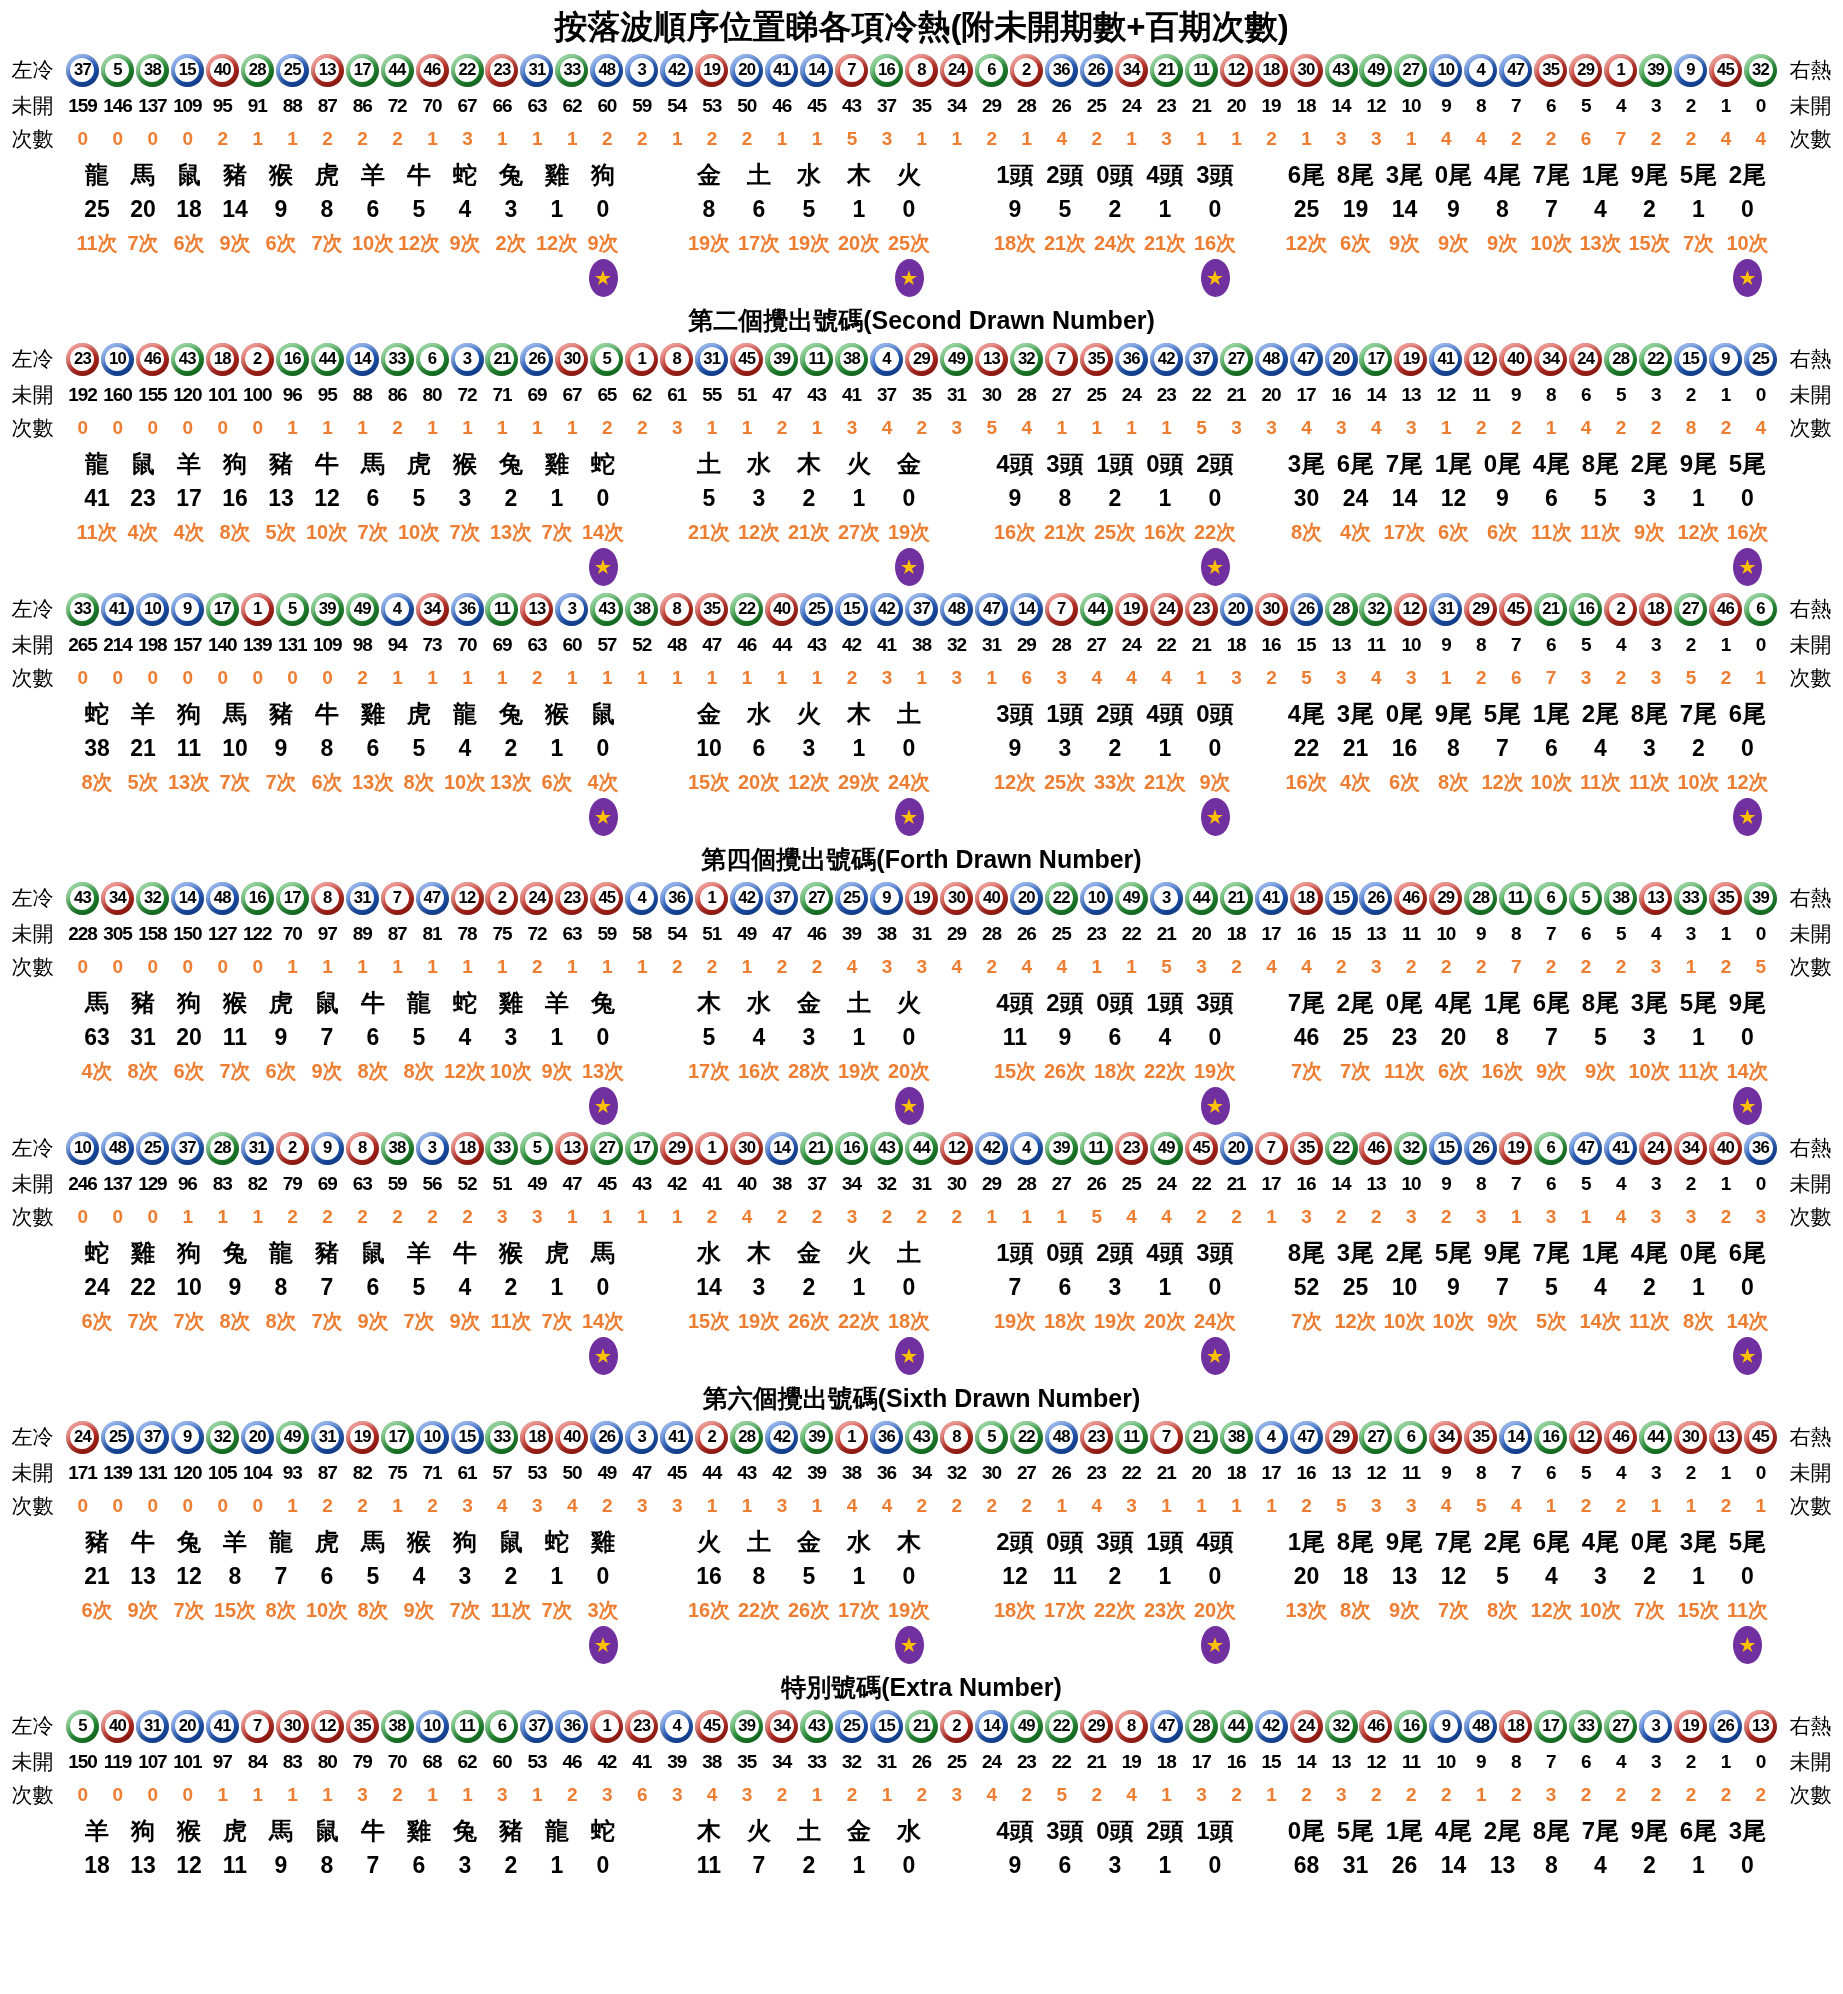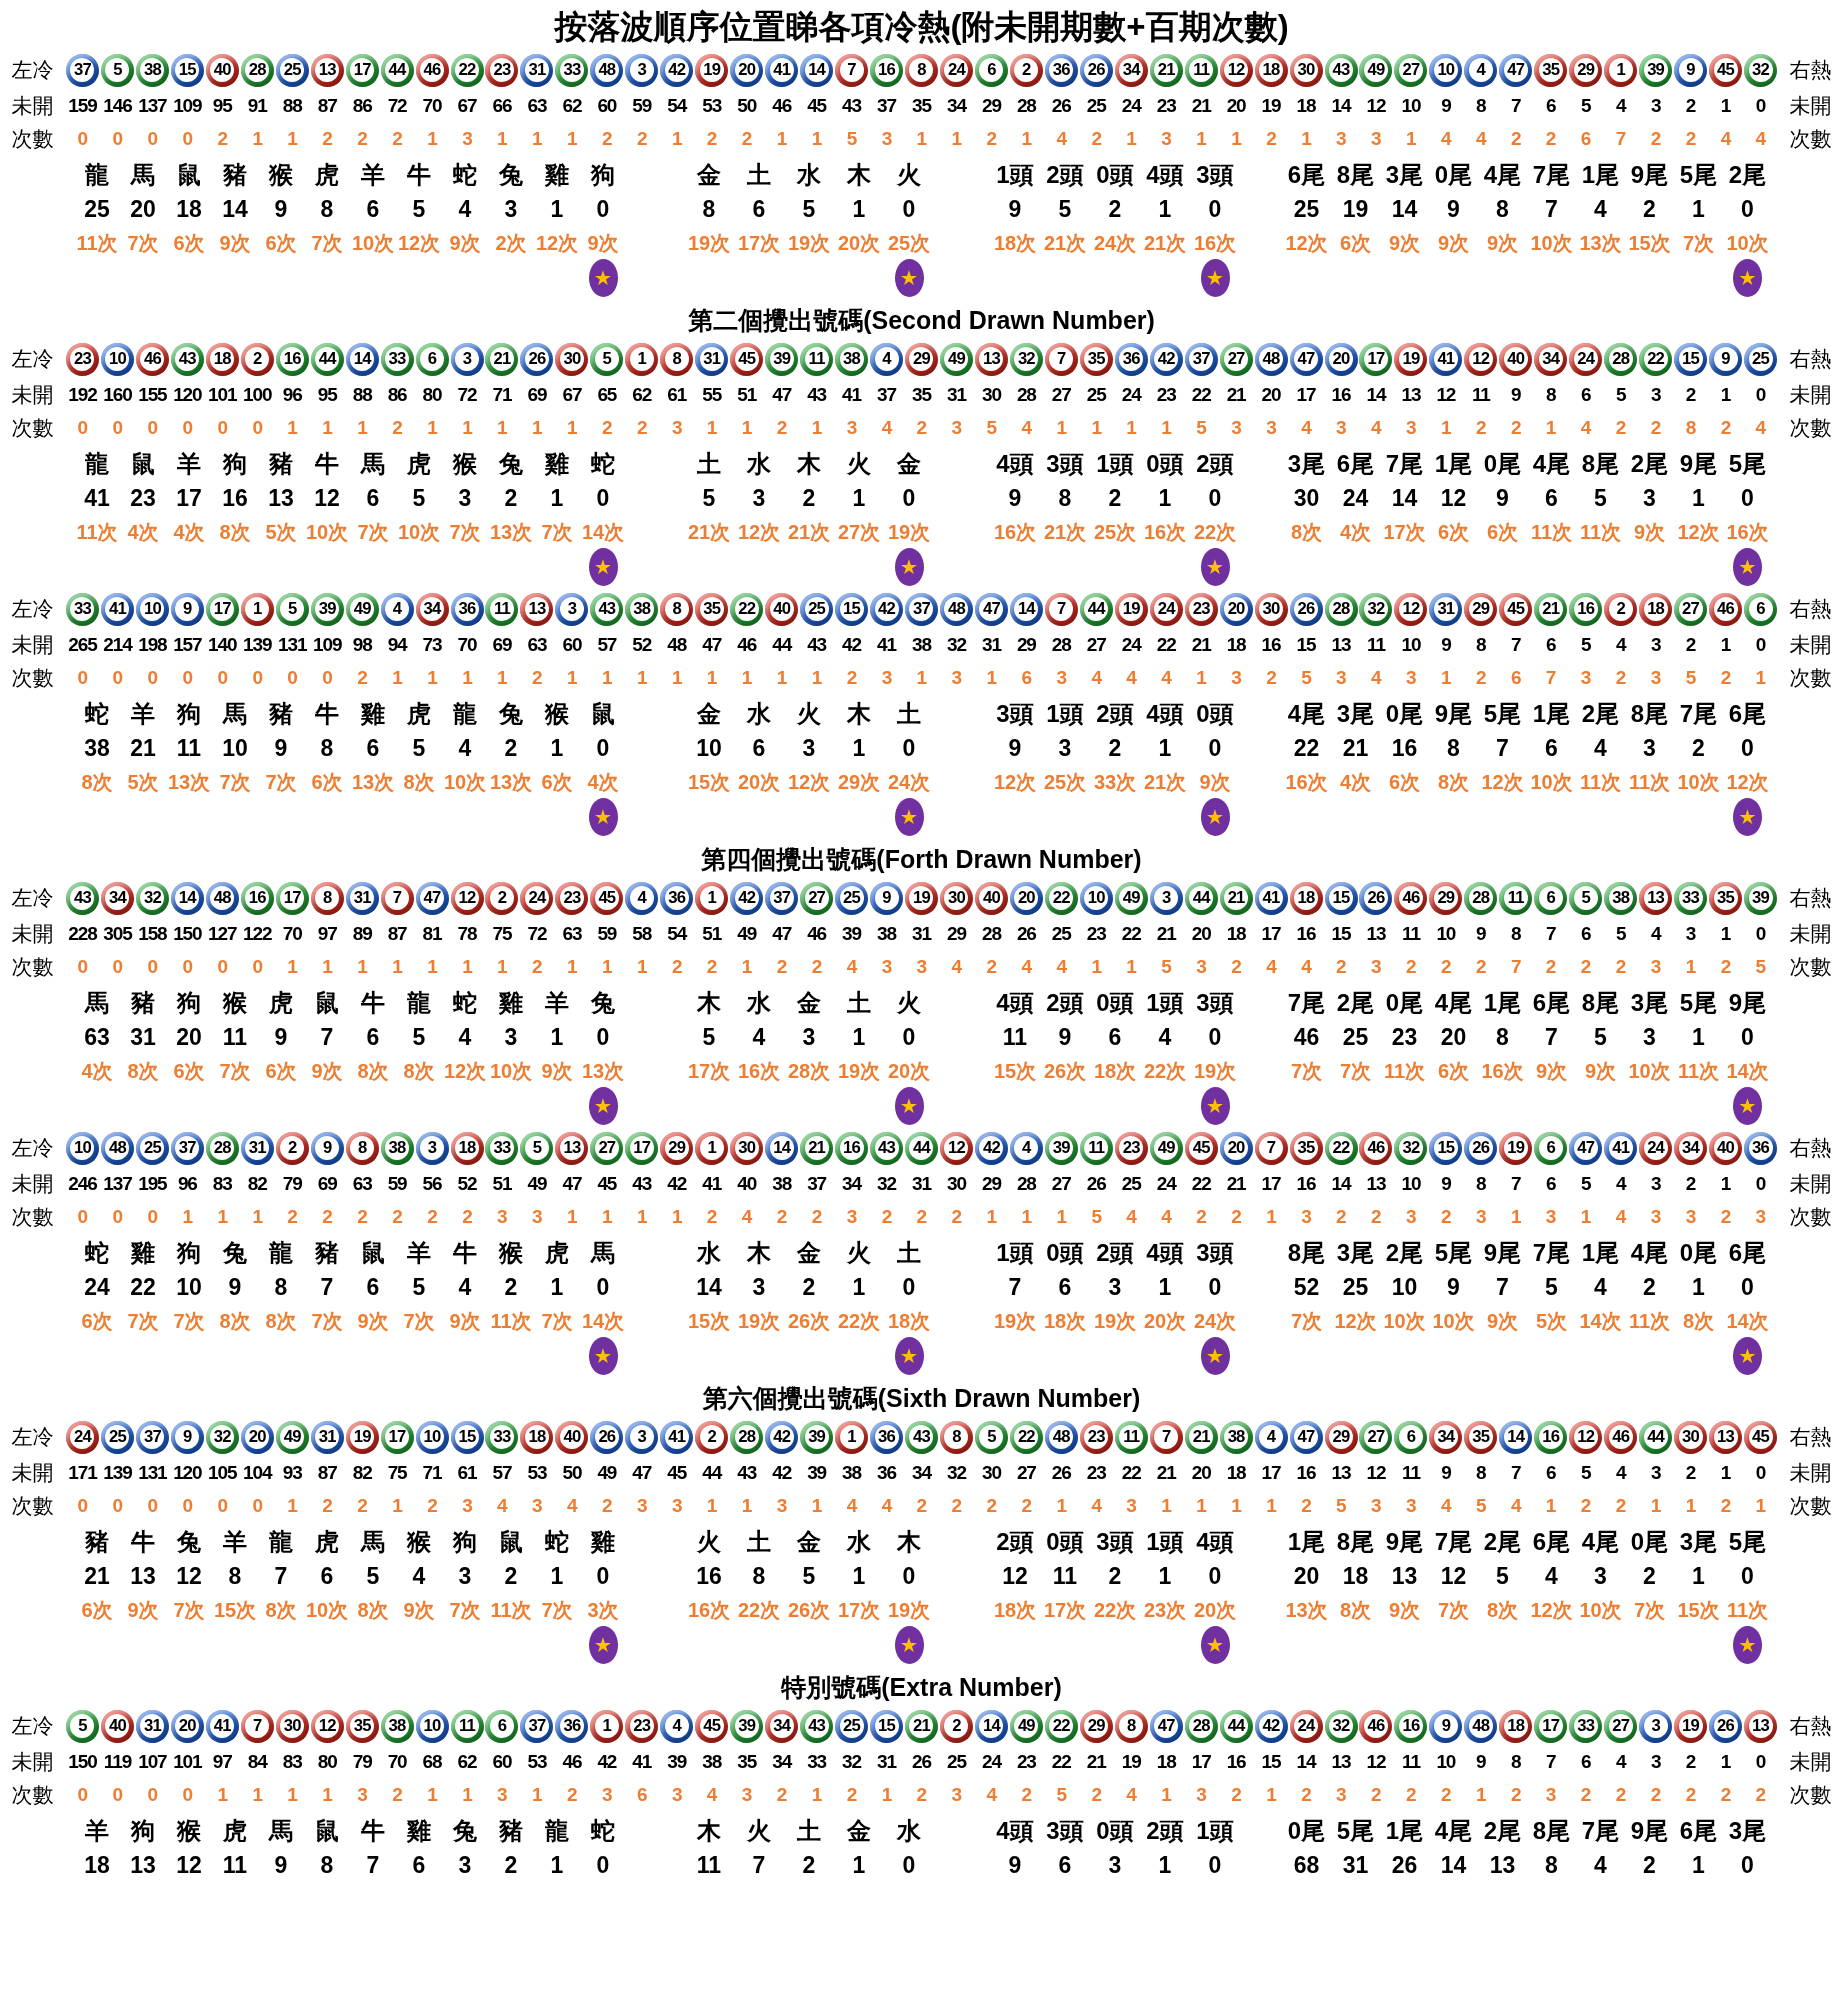--- a/index.html
+++ b/index.html
@@ -1801,21 +1801,21 @@
         </div>
         <div class="ball" style="background: rgb(30, 95, 208);">
           <span class="bnum">36</span>
         </div>
         <span class="edge">右熱</span>
       </div>
       <div class="grid-row num-row">
         <span class="edge">未開</span>
         <span class="nd">246</span>
         <span class="nd">137</span>
-        <span class="nd">195</span>
+        <span class="nd">129</span>
         <span class="nd">96</span>
         <span class="nd">83</span>
         <span class="nd">82</span>
         <span class="nd">79</span>
         <span class="nd">69</span>
         <span class="nd">63</span>
         <span class="nd">59</span>
         <span class="nd">56</span>
         <span class="nd">52</span>
         <span class="nd">51</span>

